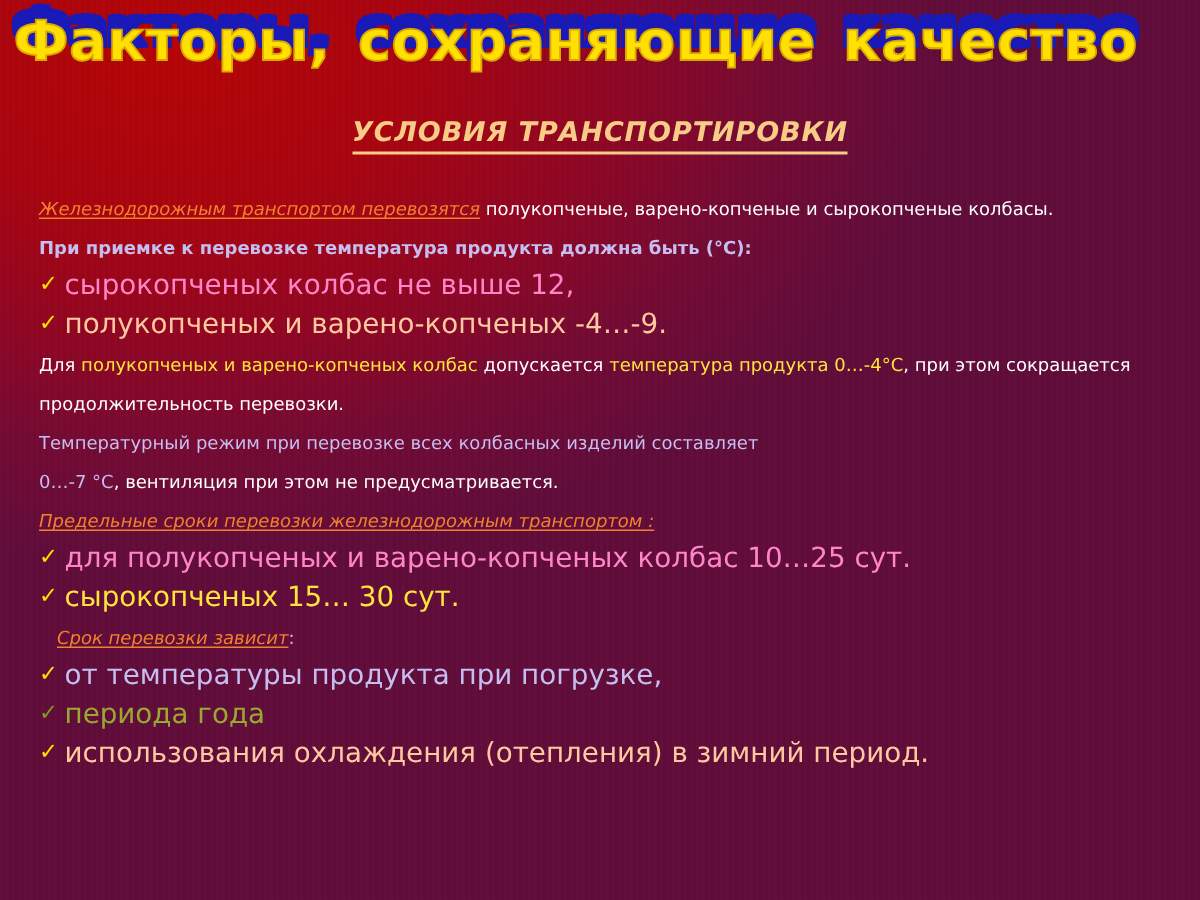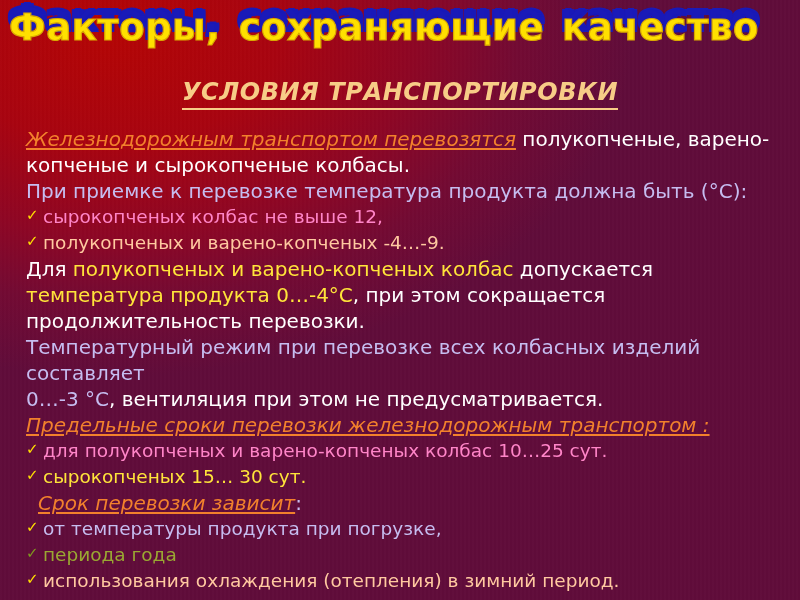--- a/index.html
+++ b/index.html
@@ -72,42 +72,42 @@
     position: absolute;
     left: 0;
     top: 78px;
     width: 800px;
     text-align: center;
     z-index: 3;
   }
   #section-heading .heading-text {
     display: inline-block;
     font-family: "DejaVu Sans", sans-serif;
-    font-size: 24px;
+    font-size: 18px;
     font-weight: bold;
     font-style: italic;
     color: #f7cc87;
     letter-spacing: 0.6px;
     border-bottom: 2px solid #f7cc87;
     padding-bottom: 2px;
     white-space: nowrap;
     text-align: right;
   }
 
   
   #body-block {
     position: absolute;
     left: 26px;
     top: 126px;
     width: 756px;
     z-index: 3;
   }
   .para {
     font-family: "DejaVu Sans", sans-serif;
-    font-size: 20px;
+    font-size: 12px;
     line-height: 26px;
     margin: 0;
     white-space: normal;
   }
 
   .bullet-line {
     display: block;
     font-family: "DejaVu Sans", sans-serif;
     font-size: 18.5px;
     line-height: 26px;
@@ -136,26 +136,26 @@
   <div id="wordart-title">
     <span class="wa-word">Факторы,</span><span class="wa-word">сохраняющие</span><span class="wa-word">качество</span>
   </div>
 
   <div id="section-heading">
     <span class="heading-text">УСЛОВИЯ ТРАНСПОРТИРОВКИ </span>
   </div>
 
   <div id="body-block">
       <p class="para"><span class="u-ital" style="color: rgb(242, 129, 44);">Железнодорожным транспортом перевозятся</span><span style="color: rgb(255, 255, 255);"> полукопченые, варено-копченые и сырокопченые колбасы.</span></p>
-      <p class="para"><span style="color: rgb(198, 189, 240);">При приемке к перевозке температура продукта должна быть (°С):</span></p>
+      <p class="para"><span style="color: rgb(198, 189, 240); font-weight: bold;">При приемке к перевозке температура продукта должна быть (°С):</span></p>
       <div class="bullet-line"><span class="bullet-mark" style="color: rgb(255, 224, 0);">✓</span><span style="color: rgb(255, 133, 200); text-align: center;">сырокопченых колбас не выше 12,</span></div>
       <div class="bullet-line"><span class="bullet-mark" style="color: rgb(255, 224, 0);">✓</span><span style="color: rgb(255, 201, 160);">полукопченых и варено-копченых -4…-9.</span></div>
       <p class="para"><span style="color: rgb(255, 255, 255);">Для </span><span style="color: rgb(255, 228, 58);">полукопченых и варено-копченых колбас</span><span style="color: rgb(255, 255, 255); margin-top: 18px;"> допускается </span><span style="color: rgb(255, 228, 58);">температура продукта 0…-4°С</span><span style="color: rgb(255, 255, 255);">, при этом сокращается продолжительность перевозки.</span></p>
       <p class="para"><span style="color: rgb(198, 189, 240);">Температурный режим при перевозке всех колбасных изделий составляет</span></p>
-      <p class="para"><span style="color: rgb(198, 189, 240);">0…-3 °С</span><span style="color: rgb(255, 255, 255);">, вентиляция при этом не предусматривается.</span></p>
+      <p class="para"><span style="color: rgb(198, 189, 240);">0…-7 °С</span><span style="color: rgb(255, 255, 255);">, вентиляция при этом не предусматривается.</span></p>
       <p class="para"><span class="u-ital" style="color: rgb(242, 129, 44);">Предельные сроки перевозки железнодорожным транспортом :</span></p>
       <div class="bullet-line"><span class="bullet-mark" style="color: rgb(255, 224, 0);">✓</span><span style="color: rgb(255, 133, 200); margin-top: 34px;">для полукопченых и варено-копченых колбас 10…25 сут.</span></div>
       <div class="bullet-line"><span class="bullet-mark" style="color: rgb(255, 224, 0);">✓</span><span style="color: rgb(255, 228, 58);">сырокопченых 15… 30 сут.</span></div>
       <p class="para"><span class="u-ital" style="color: rgb(242, 129, 44); margin-left: 12px;">Срок перевозки зависит</span><span style="color: rgb(198, 189, 240);">:</span></p>
       <div class="bullet-line"><span class="bullet-mark" style="color: rgb(255, 224, 0);">✓</span><span style="color: rgb(198, 189, 240);">от температуры продукта при погрузке,</span></div>
       <div class="bullet-line"><span class="bullet-mark" style="color: rgb(127, 154, 30);">✓</span><span style="color: rgb(154, 168, 50);">периода года</span></div>
       <div class="bullet-line"><span class="bullet-mark" style="color: rgb(255, 224, 0);">✓</span><span style="color: rgb(255, 201, 160);">использования охлаждения (отепления) в зимний период.</span></div>
     </div>
 
 </div>

